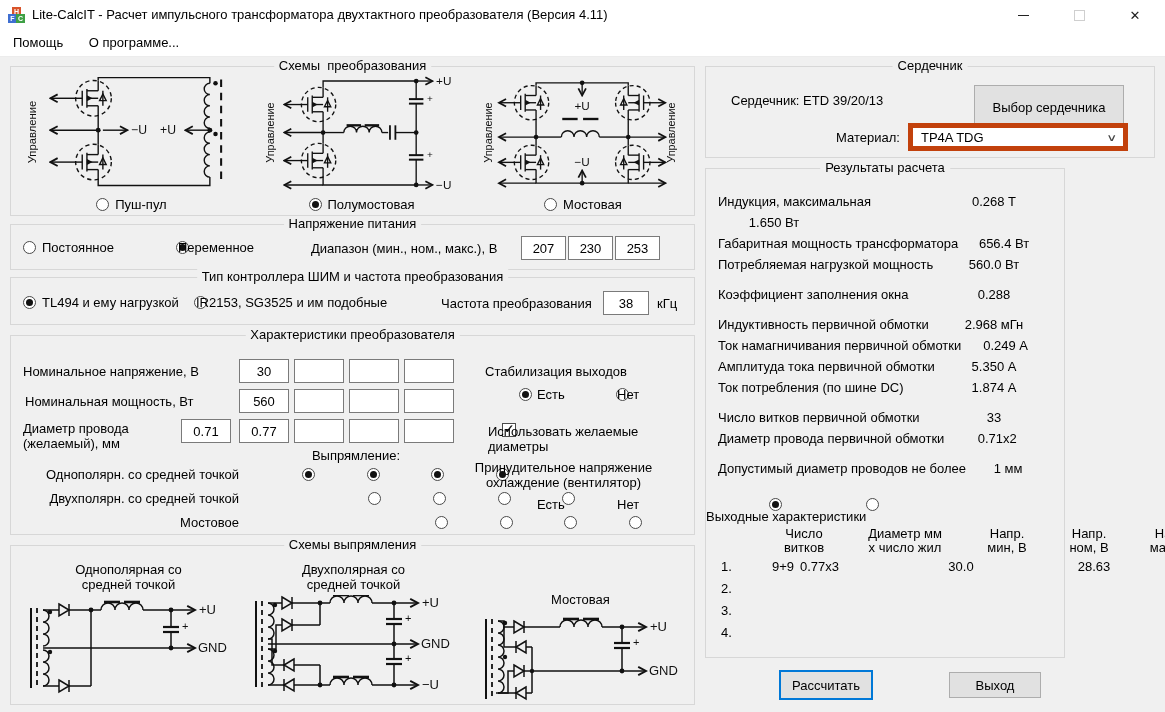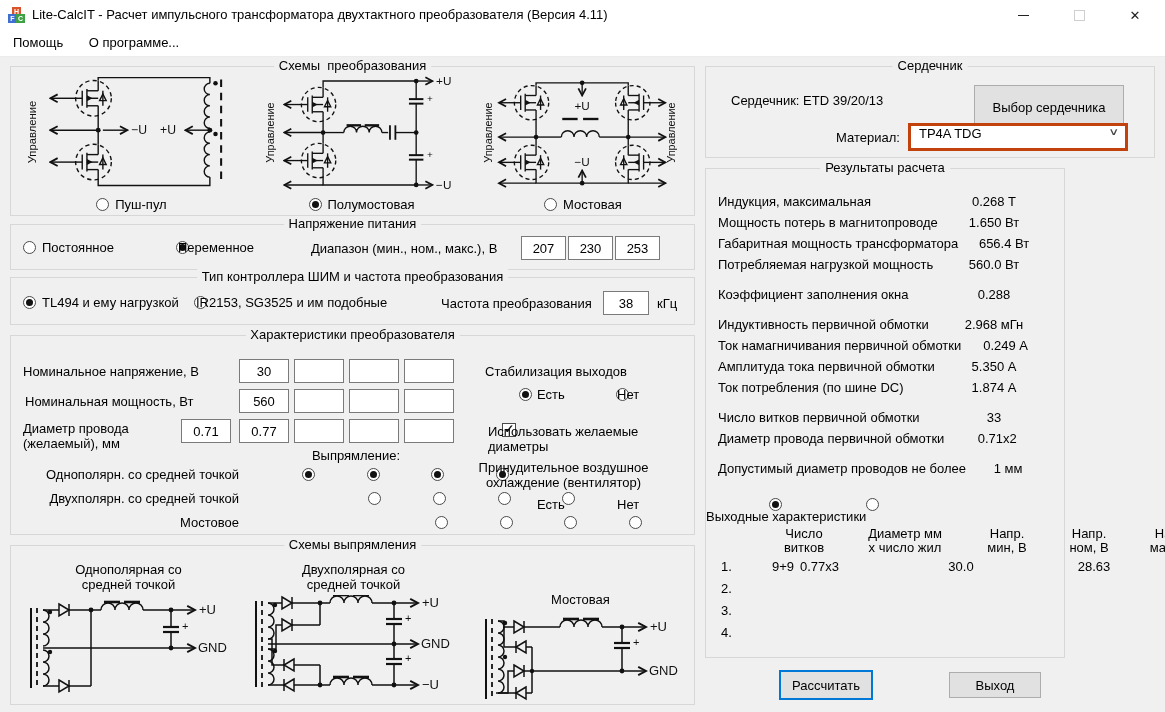--- a/index.html
+++ b/index.html
@@ -46,22 +46,22 @@
               background:#fff; position:relative; box-sizing:border-box; vertical-align:-2px; flex:none; }
   .checkbox.on::after { content:"\2713"; position:absolute; left:1px; top:-2px;
                         font-size:12px; font-weight:bold; color:#111; }
   .radio-row { display:flex; align-items:center; gap:6px; white-space:nowrap; }
   .txt { position:absolute; box-sizing:border-box; height:24px; background:#fff;
          border:1px solid #7a7a7a; text-align:center; font-family:inherit; font-size:13px;
          padding:0 2px; outline:none; }
   .btn { position:absolute; box-sizing:border-box; background:#e1e1e1; border:1px solid #adadad;
          display:flex; align-items:center; justify-content:center; font-size:13px; }
   .btn.primary { border:2px solid #0078d7; }
-  .combo { position:absolute; box-sizing:border-box; background:#fff; border:3px solid #c2410c;
-           display:flex; padding-left:8px; }
+  .combo { position:absolute; box-sizing:border-box; background:#fff; border:5px solid #c2410c;
+           display:flex; align-items:center; padding-left:8px; }
   .combo .chev { position:absolute; right:8px; font-size:10px; color:#444; transform:scaleX(1.5); }
 
   
   .scheme-cell { position:absolute; display:flex; flex-direction:column; align-items:center; }
   svg.schematic { display:block; }
   svg.schematic text { stroke:none; fill:#111; font-family:"Liberation Sans",sans-serif; font-size:12px; }
   svg.schematic .biglab { font-size:13px; }
   .rs-title { text-align:center; line-height:15px; height:15px; }
 
   
@@ -321,21 +321,21 @@
   <span class="radio abs" style="left:288px; top:155px;"></span>
   <span class="radio abs" style="left:336px; top:155px;"></span>
   <span class="radio abs" style="left:384px; top:155px;"></span>
 
   <div class="abs" style="left:12px; top:179px; width:216px; text-align:right;">Мостовое</div>
   <span class="radio abs" style="left:240px; top:179px;"></span>
   <span class="radio abs" style="left:288px; top:179px;"></span>
   <span class="radio abs" style="left:336px; top:179px;"></span>
   <span class="radio abs" style="left:384px; top:179px;"></span>
 
-  <div class="abs" style="left:445px; top:124px; width:215px; text-align:center;">Принудительное воздушное</div>
+  <div class="abs" style="left:445px; top:124px; width:215px; text-align:center;">Принудительное напряжение</div>
   <div class="abs" style="left:445px; top:139px; width:215px; text-align:center;">охлаждение (вентилятор)</div>
   <span class="radio abs on" style="left:508px; top:161px;"></span>
   <span class="abs" style="left:526px; top:161px;">Есть</span>
   <span class="radio abs" style="left:588px; top:161px;"></span>
   <span class="abs" style="left:606px; top:161px;">Нет</span>
 </div>
 
 <div class="groupbox" id="grp-rect" style="left:10px; top:545px; width:685px; height:160px;">
   <span class="gb-title">Схемы выпрямления</span>
 
@@ -483,21 +483,20 @@
 </div>
 
 <div class="groupbox" id="grp-results" style="left:705px; top:168px; width:360px; height:490px;">
   <span class="gb-title">Результаты расчета</span>
 
   <div class="res-row">
       <span class="lbl">Индукция, максимальная</span>
       <span class="val">0.268 Т</span>
     </div>
   <div class="res-row">
-      <span class="lbl">Мощность потерь в магнитопроводе</span>
       <span class="val">1.650 Вт</span>
     </div>
   <div class="res-row">
       <span class="lbl">Габаритная мощность трансформатора</span>
       <span class="val">656.4 Вт</span>
     </div>
   <div class="res-row">
       <span class="lbl">Потребляемая нагрузкой мощность</span>
       <span class="val">560.0 Вт</span>
     </div>

